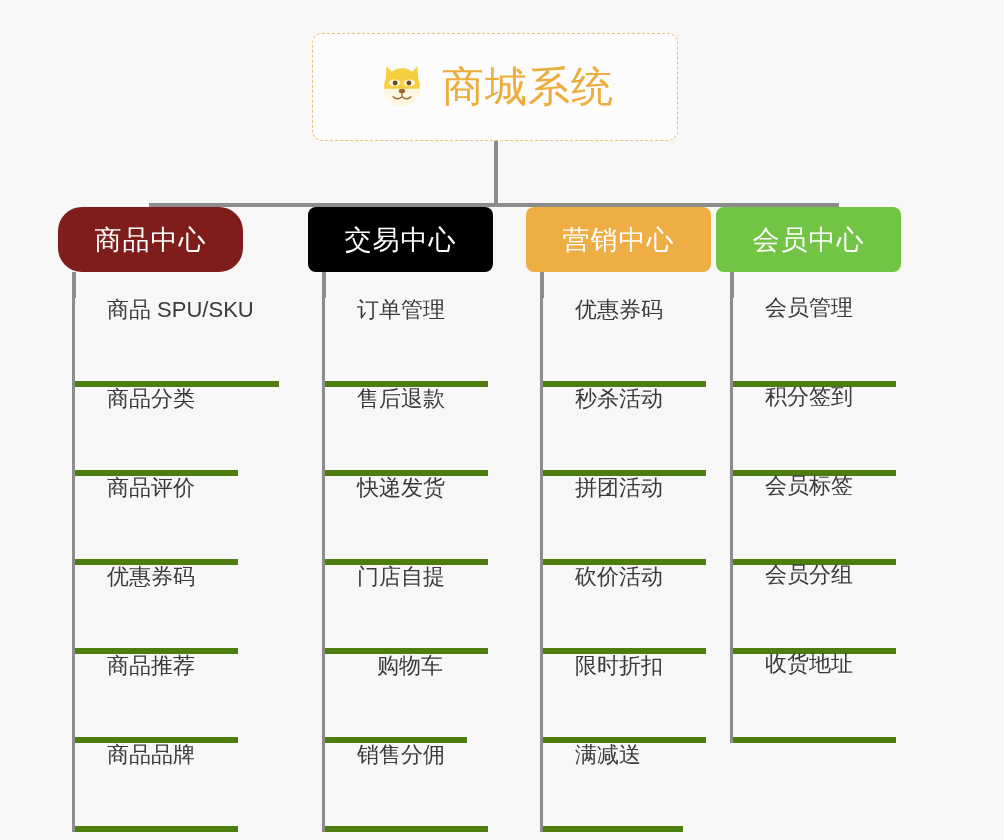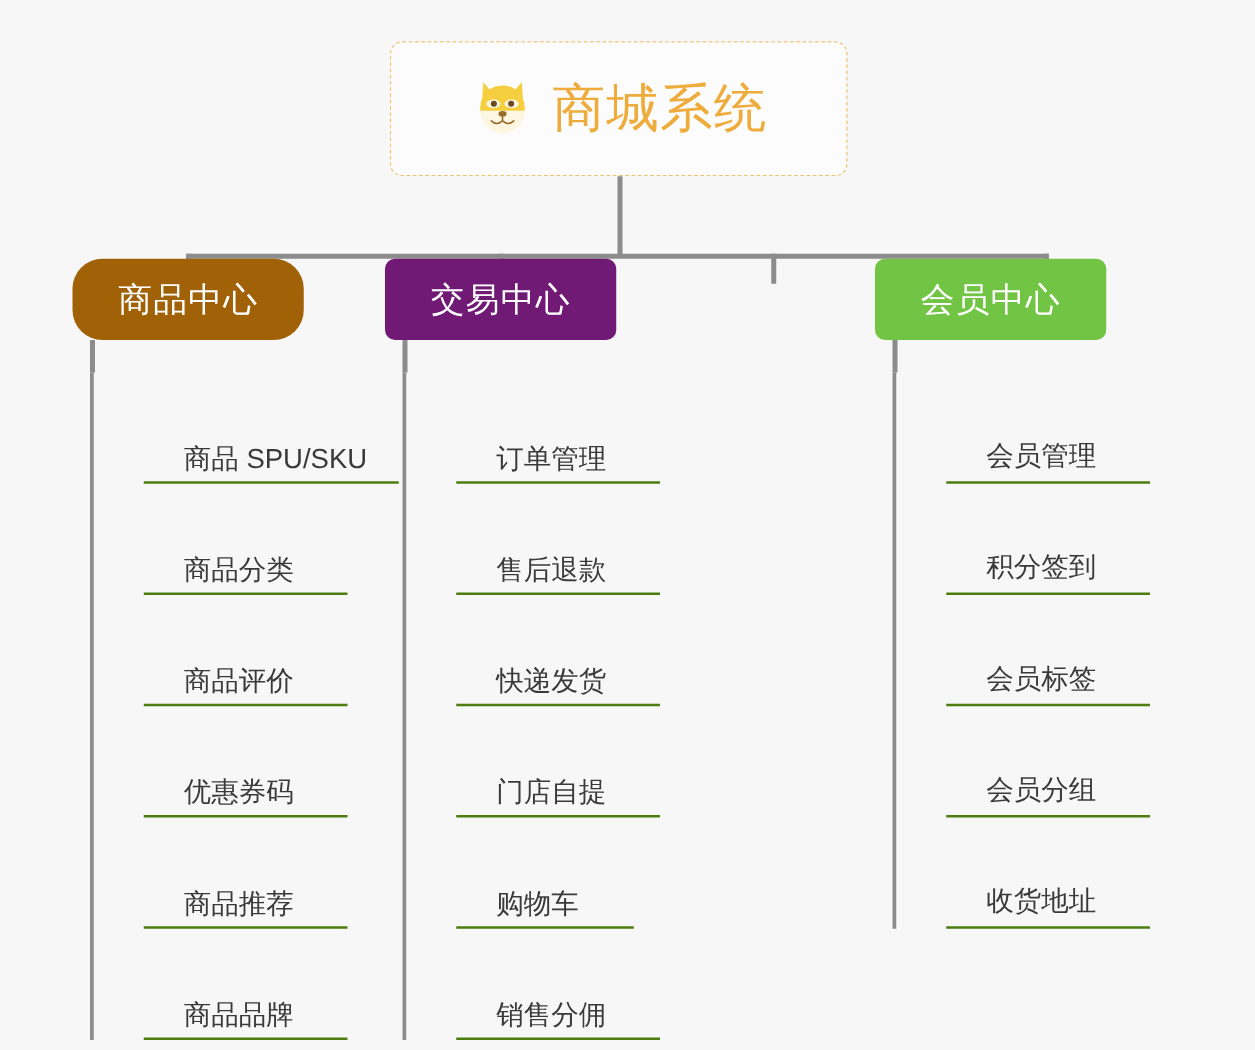--- a/index.html
+++ b/index.html
@@ -58,35 +58,35 @@
 
   
   .column {
     position: absolute;
     top: 207px;
     width: 218px;
   }
   .col-1 { left: 58px;  }
   .col-2 { left: 308px; }
   .col-3 { left: 526px; }
-  .col-4 { left: 700px; font-family: Liberation Mono, monospace; }
+  .col-4 { left: 716px; font-family: Liberation Mono, monospace; }
 
   .col-header {
     height: 65px;
     border-radius: 8px;
     display: flex;
     align-items: center;
     justify-content: center;
     color: #ffffff;
     font-size: 27px;
     letter-spacing: 1px;
     box-sizing: border-box;
   }
-  .col-1 .col-header { width: 185px; background: #a16207; border-radius: 24px; }
-  .col-2 .col-header { width: 185px; background: #701a75; }
+  .col-1 .col-header { width: 185px; background: #7f1d1d; border-radius: 24px; }
+  .col-2 .col-header { width: 185px; background: #000000; }
   .col-3 .col-header { width: 185px; background: #eeae44; }
   .col-4 .col-header { width: 185px; background: #72c544; }
 
   
   .header-drop {
     position: absolute;
     top: 65px;
     left: 14px;
     width: 4px;
     height: 26px;
@@ -99,39 +99,38 @@
     top: 91px;
     left: 14px;
     width: 204px;
     border-left: 3px solid #8c8c8c;
     box-sizing: border-box;
   }
   .leaf {
     height: 89px;
     position: relative;
     display: flex;
-    align-items: flex-end;
-    border-bottom: 2px solid #4d7c0f;
-    box-sizing: border-box;
-    margin-left: 40px;
+    align-items: flex-start;
+    border-bottom: 6px solid #4d7c0f;
+    box-sizing: border-box;
   }
   .leaf-label {
     font-size: 22px;
     color: #3a3a3a;
     padding-left: 32px;
     padding-bottom: 6px;
     line-height: 1.1;
     white-space: nowrap;
   }
   
   .col-1 .leaf { width: 204px; }
   .col-1 .leaf:nth-child(1) { width: 204px; }
   .col-1 .leaf:nth-child(n+2) { width: 163px; }
   .col-2 .leaf { width: 163px; }
-  .col-2 .leaf:nth-child(5) { width: 142px; }
+  .col-2 .leaf:nth-child(5) { width: 142px; padding-left: 20px; }
   .col-3 .leaf { width: 163px; }
   .col-3 .leaf:nth-child(6) { width: 140px; }
   .col-4 .leaf { width: 163px; }
 </style>
 </head>
 <body>
 
 <div id="canvas">
 
   <div class="root-node">
@@ -200,20 +199,44 @@
         </div>
       <div class="leaf">
           <span class="leaf-label">购物车</span>
         </div>
       <div class="leaf">
           <span class="leaf-label">销售分佣</span>
         </div>
     </div>
   </div>
 
+  <div class="column col-3">
+    <div class="col-header">营销中心</div>
+    <div class="header-drop"></div>
+    <div class="col-body">
+      <div class="leaf">
+          <span class="leaf-label">优惠券码</span>
+        </div>
+      <div class="leaf">
+          <span class="leaf-label">秒杀活动</span>
+        </div>
+      <div class="leaf">
+          <span class="leaf-label">拼团活动</span>
+        </div>
+      <div class="leaf">
+          <span class="leaf-label">砍价活动</span>
+        </div>
+      <div class="leaf">
+          <span class="leaf-label">限时折扣</span>
+        </div>
+      <div class="leaf">
+          <span class="leaf-label">满减送</span>
+        </div>
+    </div>
+  </div>
 
   <div class="column col-4">
     <div class="col-header">会员中心</div>
     <div class="header-drop"></div>
     <div class="col-body">
       <div class="leaf">
           <span class="leaf-label">会员管理</span>
         </div>
       <div class="leaf">
           <span class="leaf-label">积分签到</span>

